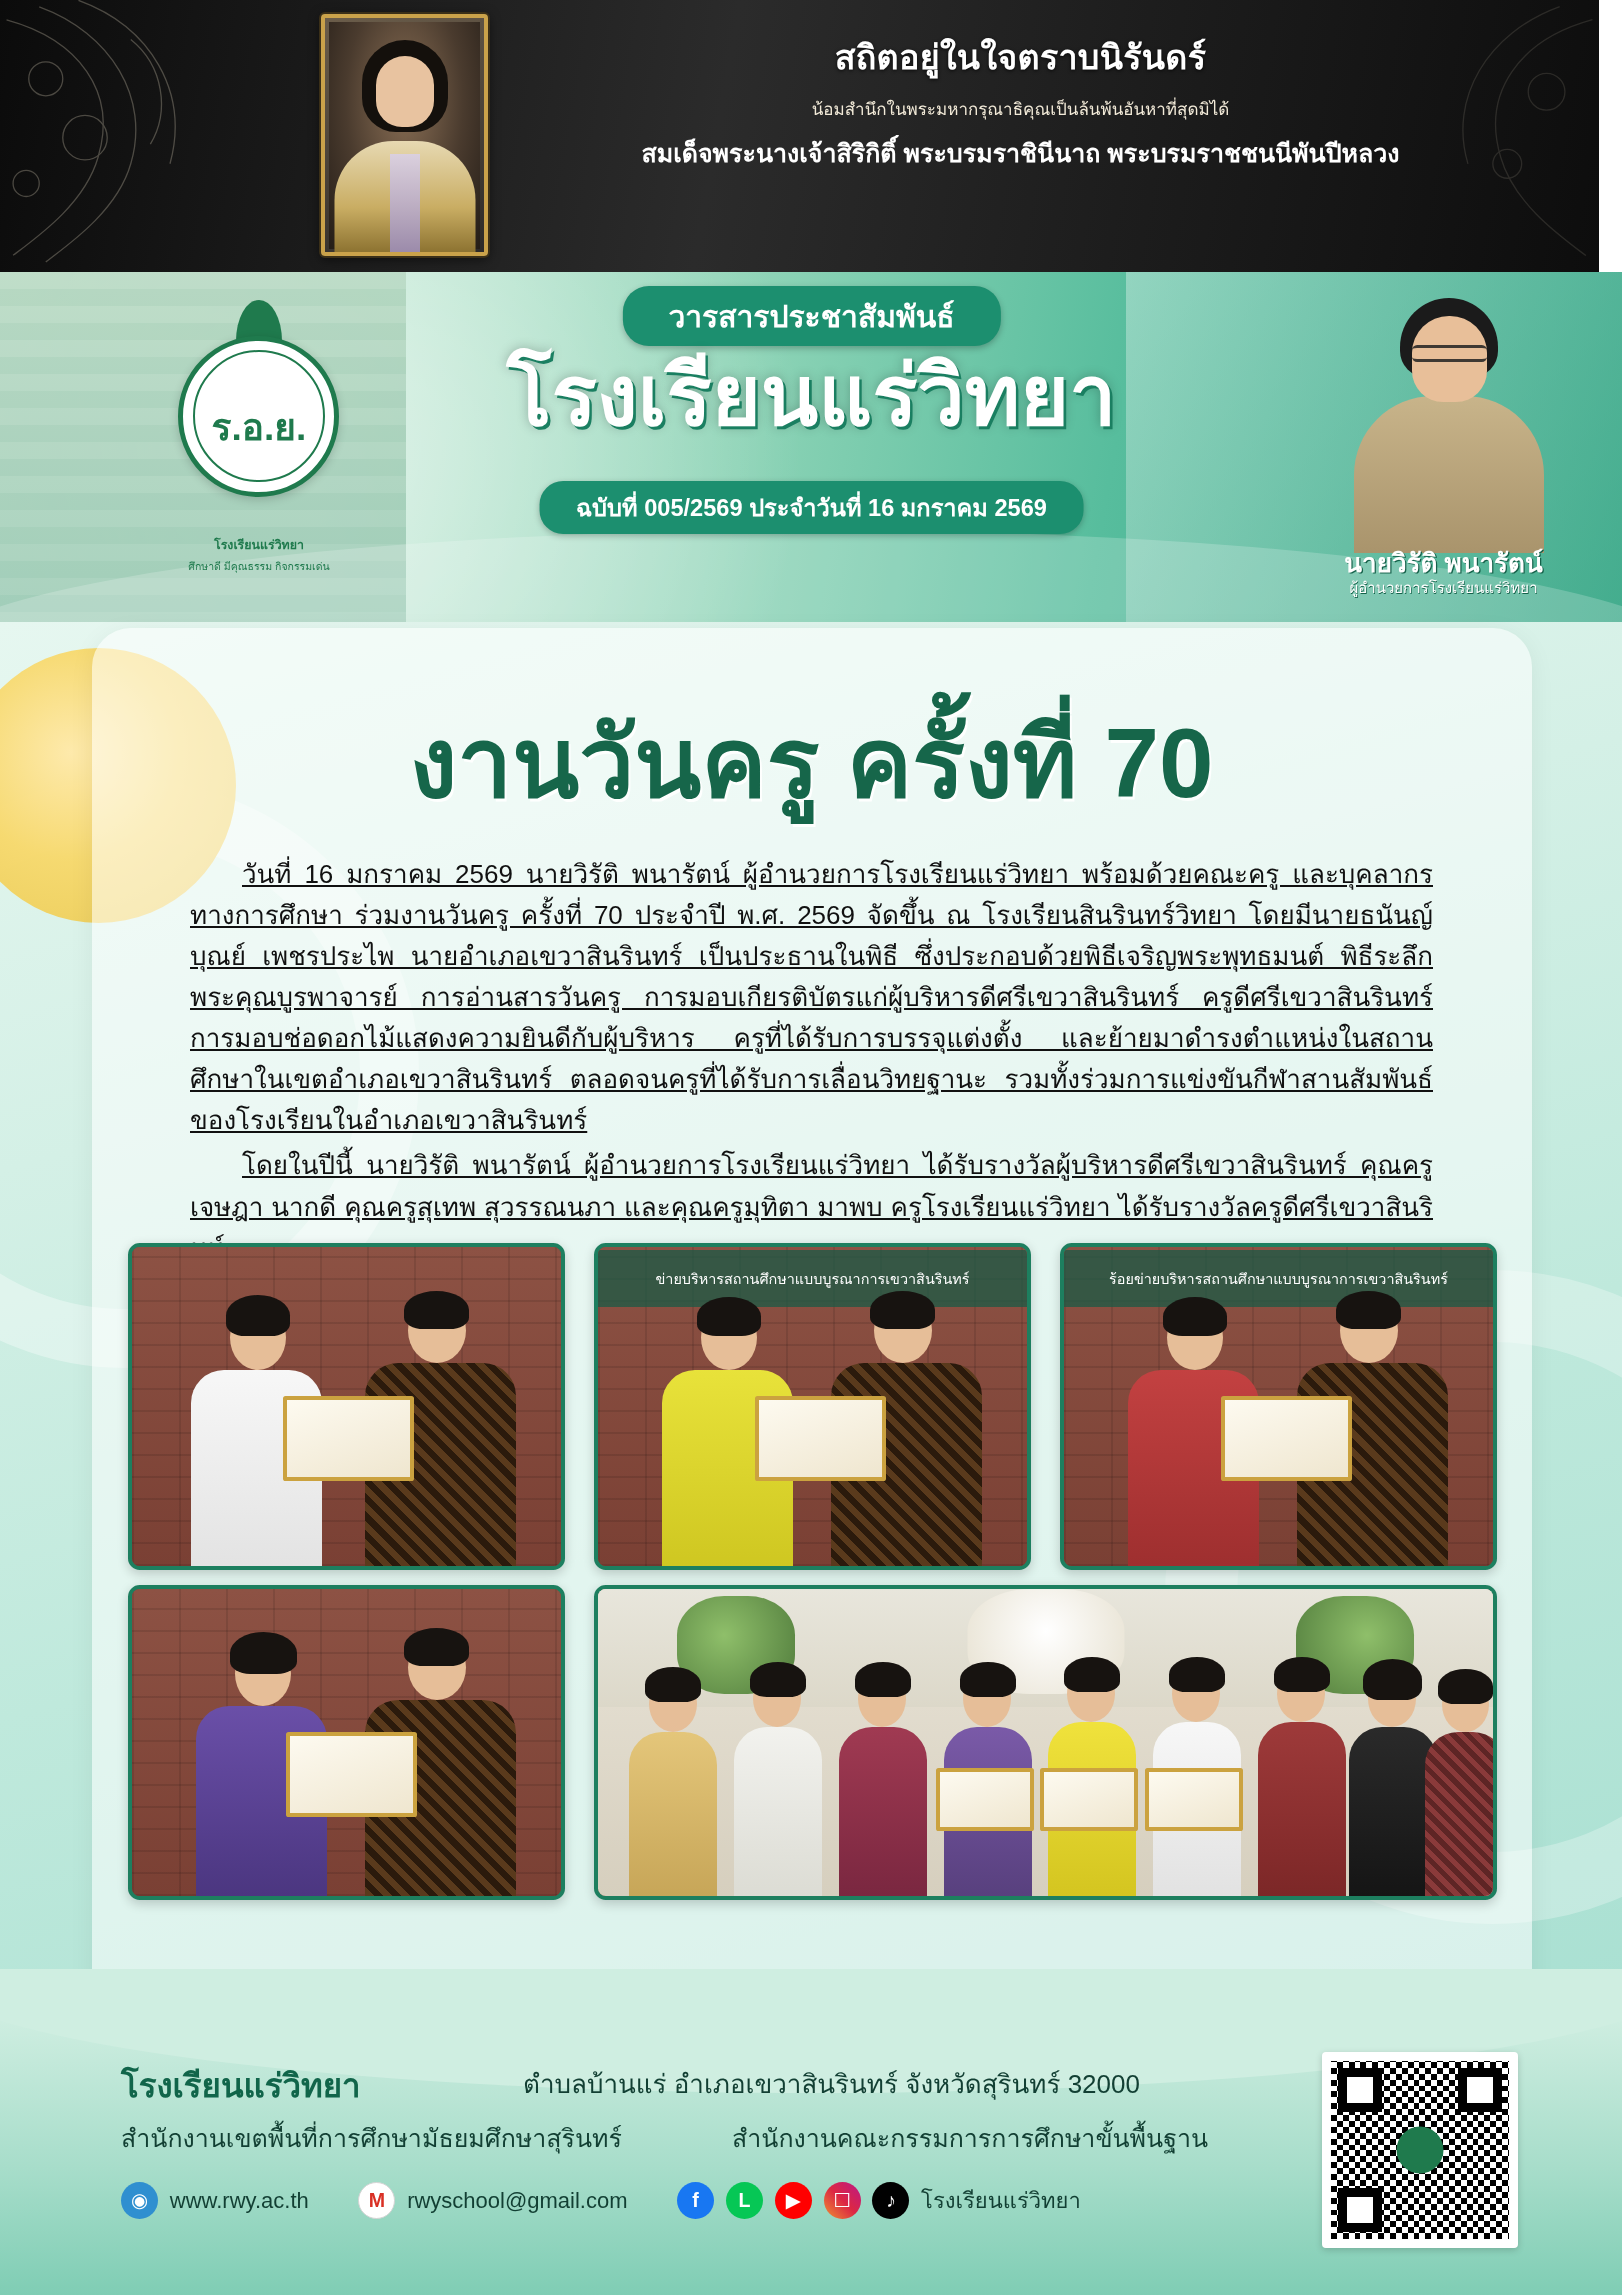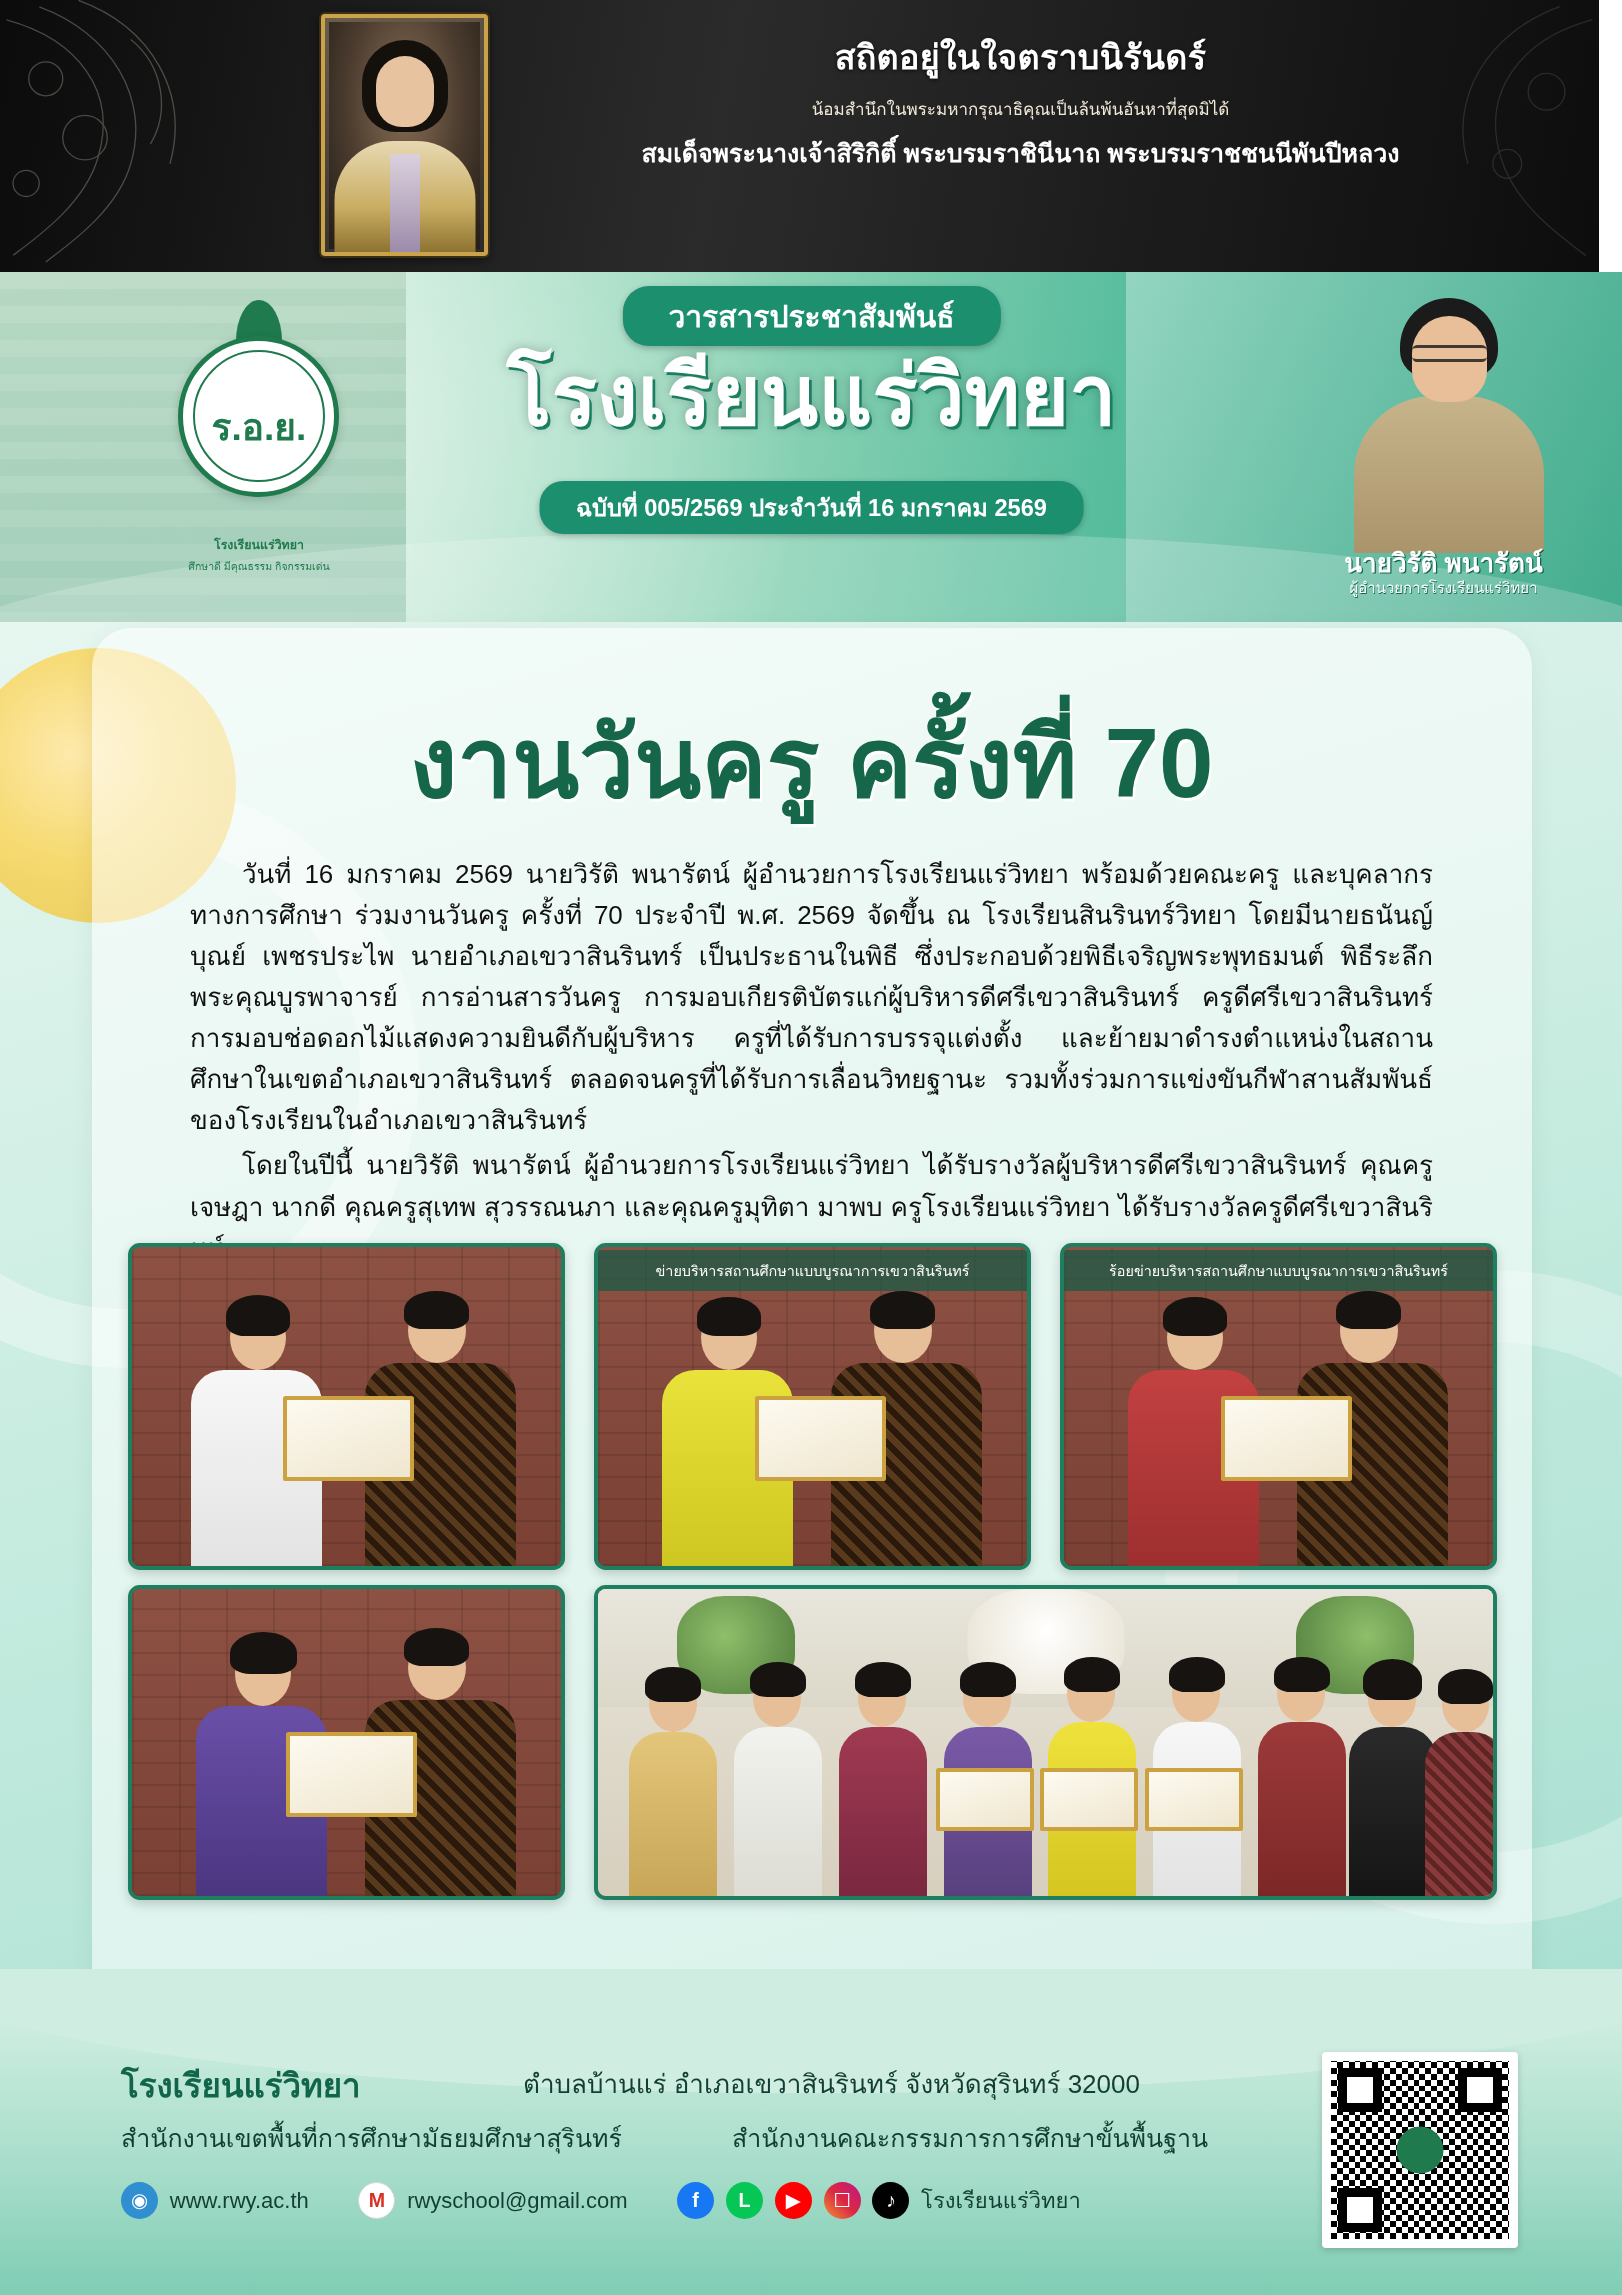--- a/index.html
+++ b/index.html
@@ -376,21 +376,21 @@
 
   .article {
     position: absolute;
     left: 190px; top: 854px;
     width: 1243px;
     font-size: 26px;
     line-height: 1.58;
     color: #111111;
     text-align: justify;
   }
-  .article p { text-indent: 52px; margin-bottom: 3.9px; }
+  .article p { text-indent: 52px; margin-bottom: 3.9px; text-decoration: underline; }
 
   
   .photos { position: absolute; left: 128px; top: 1243px; width: 1368px; }
   .photo {
     position: absolute;
     border: 4.6px solid #1d7f5f;
     border-radius: 11.8px;
     overflow: hidden;
     box-shadow: 0 3.3px 10.5px rgba(0,0,0,.18);
     background: #7a4a3a;
@@ -406,21 +406,21 @@
     background:
       linear-gradient(180deg, #e9e4d8, #d6cfbe);
   }
   .ph-banner {
     position: absolute;
     top: 2.6px; left: 0; right: 0;
     text-align: center;
     font-size: 14.4px;
     color: #ffffff;
     background: rgba(25,90,70,.75);
-    padding: 9px 0;
+    padding: 17px 0;
     white-space: nowrap;
     overflow: hidden;
   }
   .person { position: absolute; bottom: 0; }
   .p-head { position: absolute; border-radius: 50%; background: #e6be98; }
   .p-hair { position: absolute; border-radius: 50% 50% 30% 30%; background: #171310; }
   .p-body { position: absolute; bottom: 0; border-radius: 33px 33px 0 0; }
   .cert {
     position: absolute;
     border: 4.6px solid #cba23f;

